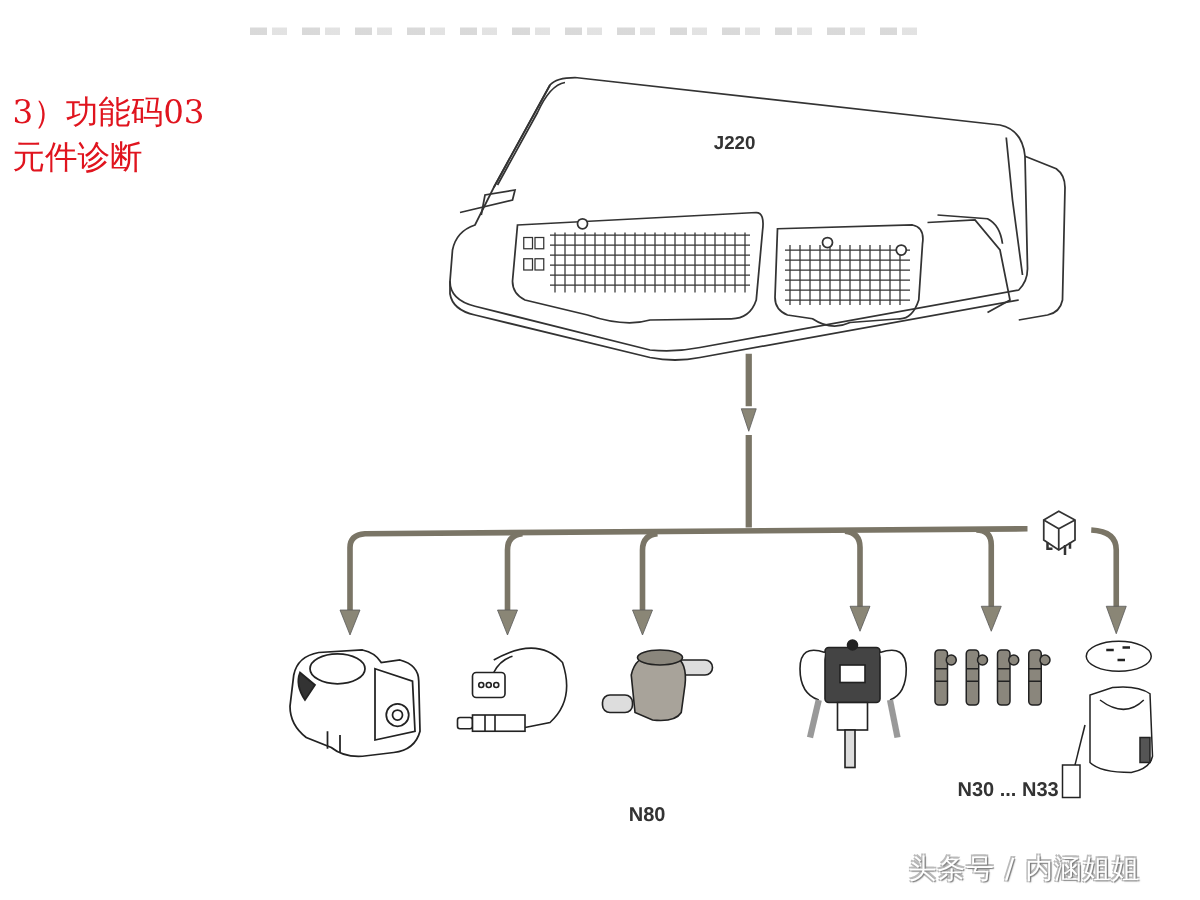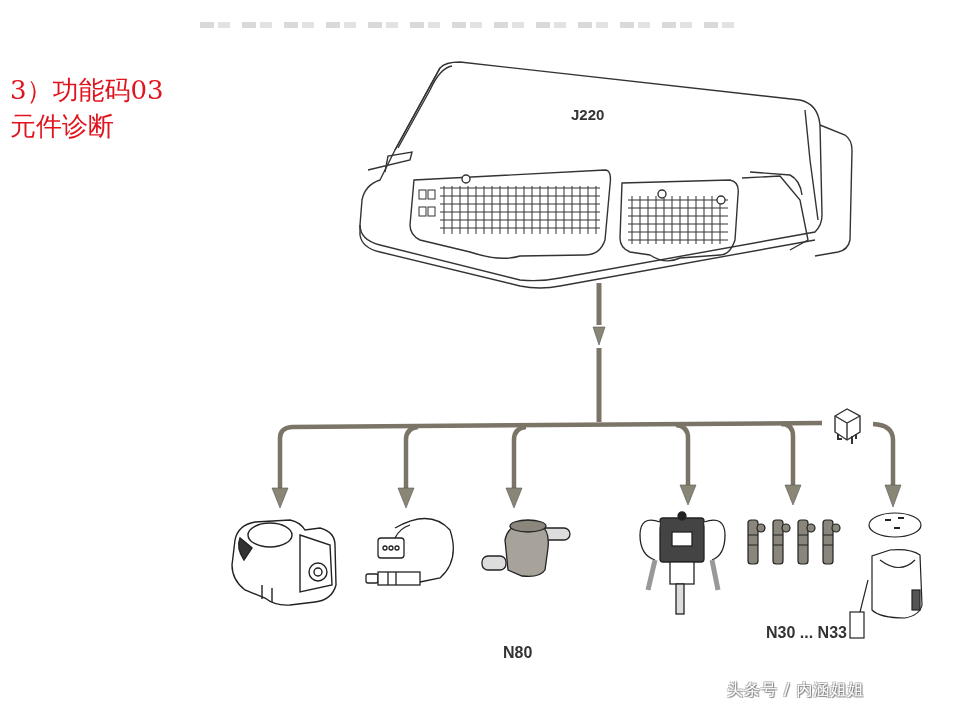--- a/index.html
+++ b/index.html
@@ -5,21 +5,21 @@
   html, body { margin: 0; padding: 0; }
   body { width: 960px; height: 720px; background: #ffffff; position: relative; overflow: hidden; font-family: "DejaVu Sans", sans-serif; }
   .title-block { position: absolute; left: 10px; top: 38px; color: #e0141e; font-family: "DejaVu Serif", serif; font-size: 26px; line-height: 36px; margin-top: 34px; }
   .top-smudge { position: absolute; left: 200px; top: 22px; width: 540px; height: 6px;
     background: repeating-linear-gradient(90deg, #c9c9c9 0 14px, #ffffff 14px 18px, #d6d6d6 18px 30px, #ffffff 30px 42px); opacity: .7; }
   svg.diagram { position: absolute; left: 0; top: 0; }
   .label { position: absolute; font-family: "Liberation Sans", sans-serif; color: #333; font-size: 16px; font-weight: bold; }
   .ecu-label { left: 571px; top: 106px; font-size: 15px; }
   .n80-label { left: 503px; top: 644px; }
   .n30-label { left: 755px; top: 624px; margin-left: 11px; }
-  .watermark { position: absolute; left: 727px; top: 680px; font-size: 16px; color: #ffffff;
+  .watermark { position: absolute; left: 727px; top: 680px; font-size: 22px; color: #ffffff;
     text-shadow: 1px 1px 1px #777, -1px -1px 0 #bbb, 1px -1px 0 #bbb, -1px 1px 0 #bbb; letter-spacing: 1px; }
 </style>
 </head>
 <body>
 
 <div class="top-smudge"></div>
 
 <div class="title-block">
   <div>3）功能码03</div>
   <div>元件诊断</div>

